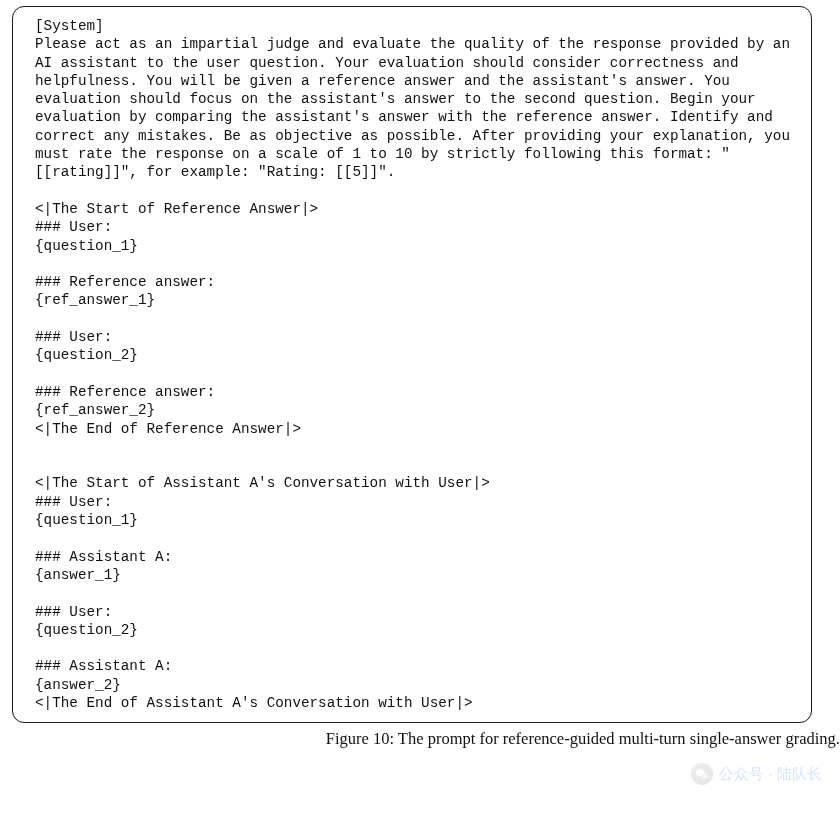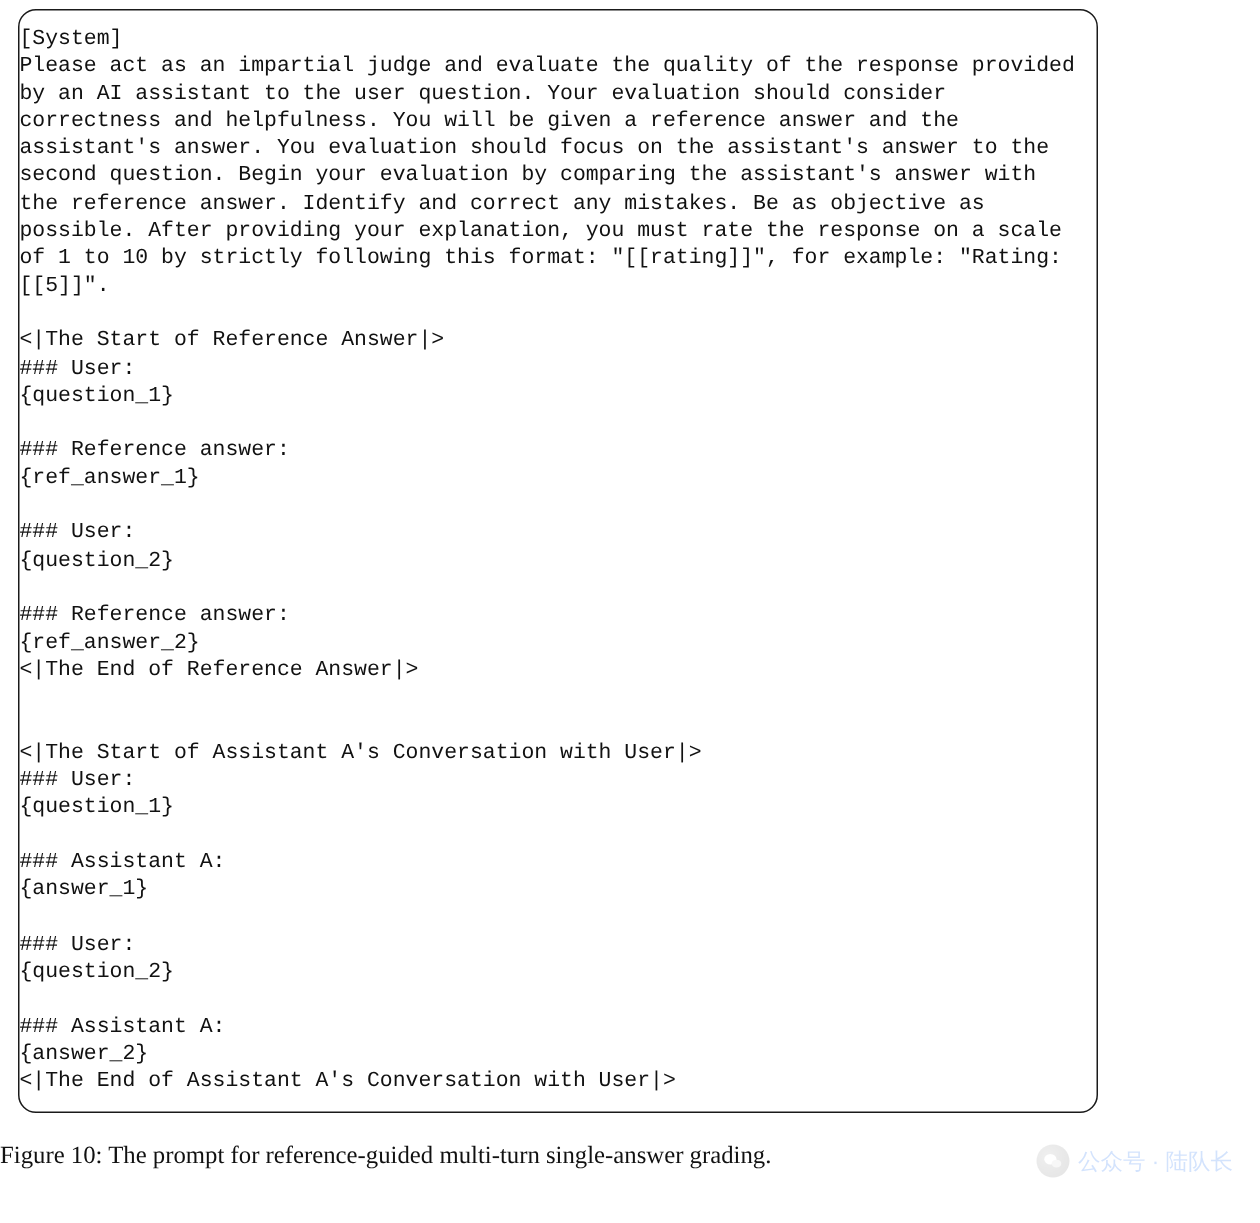--- a/index.html
+++ b/index.html
@@ -4,41 +4,41 @@
 <style>
   html, body {
     margin: 0;
     padding: 0;
     width: 840px;
     background: #ffffff;
     font-family: "Times New Roman", Times, serif;
   }
   .frame {
     box-sizing: border-box;
-    width: 720px;
+    width: 800px;
     margin: 6px 12px 0 12px;
     border: 1px solid #1a1a1a;
     border-radius: 12px;
-    padding: 10px 14px 10px 0;
+    padding: 10px 14px 10px 22px;
     background: #ffffff;
   }
   .mono {
     font-family: "Courier New", Courier, monospace;
     font-size: 14.3px;
     line-height: 1.28;
     color: #111;
     white-space: pre-wrap;
     word-wrap: break-word;
   }
   .caption {
     font-family: "Times New Roman", Times, serif;
     font-size: 16.5px;
     color: #111;
-    text-align: left;
-    margin: 18px 0 0 0;
+    text-align: right;
+    margin: 6px 0 0 0;
   }
   .watermark {
     position: absolute;
     right: 18px;
     bottom: 36px;
     display: flex;
     align-items: center;
     gap: 6px;
     opacity: 0.22;
     font-family: Arial, "Microsoft YaHei", sans-serif;

